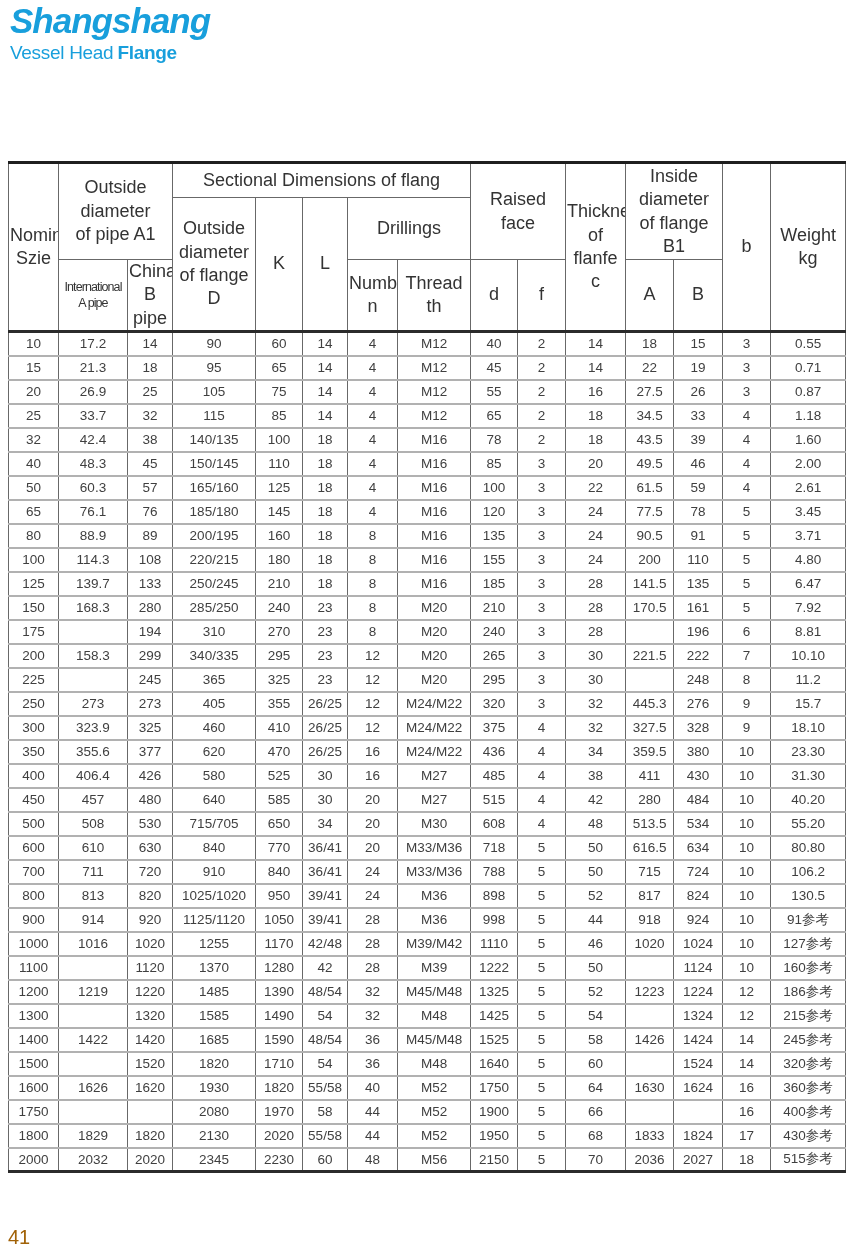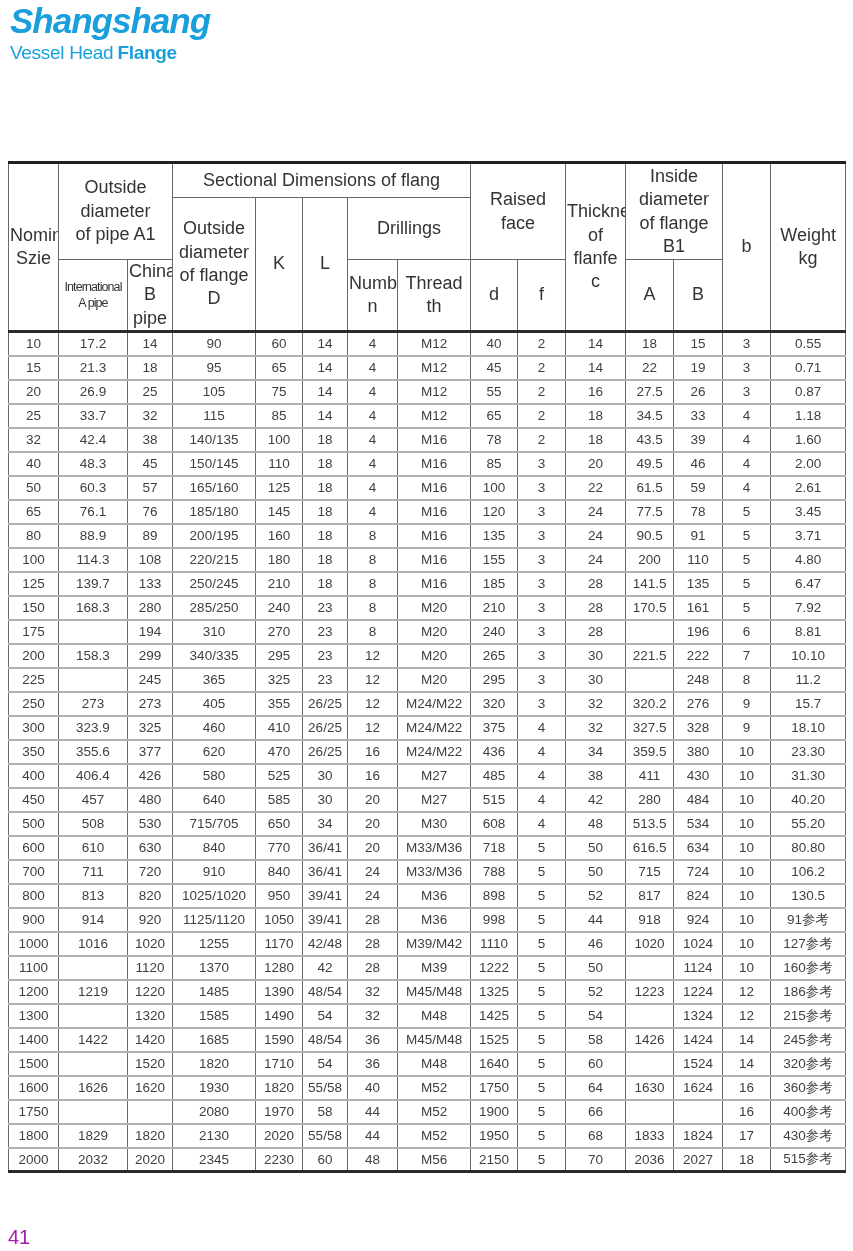--- a/index.html
+++ b/index.html
@@ -55,21 +55,21 @@
   thead tr:nth-child(3) { height: 47px; }
   thead tr:last-child th, thead th.deep { border-bottom: 3px solid #2b2b2b; }
   th.condensed { letter-spacing: -0.9px; font-size: 12.5px; margin-top: 8px; }
   tbody td {
     height: 24px; font-size: 13.5px; color: #3f3f3f;
     border-top: 2px solid #b1b1b1; border-bottom: 2px solid #b1b1b1;
     white-space: nowrap;
   }
   .page-num {
     position: absolute; left: 8px; bottom: 2px;
-    font-size: 20px; color: #a21caf;
+    font-size: 20px; color: #a16207;
   }
 </style>
 </head>
 <body>
 
 <div class="page-header">
   <div class="logo">
     <div class="logo-brand">Shangshang</div>
     <div class="logo-tagline"><span>Vessel Head</span><span class="tag-bold">Flange</span></div>
   </div>
@@ -400,21 +400,21 @@
         <td>273</td>
         <td>273</td>
         <td>405</td>
         <td>355</td>
         <td>26/25</td>
         <td>12</td>
         <td>M24/M22</td>
         <td>320</td>
         <td>3</td>
         <td>32</td>
-        <td>320.2</td>
+        <td>445.3</td>
         <td>276</td>
         <td>9</td>
         <td>15.7</td>
       </tr>
       <tr>
         <td>300</td>
         <td>323.9</td>
         <td>325</td>
         <td>460</td>
         <td>410</td>

